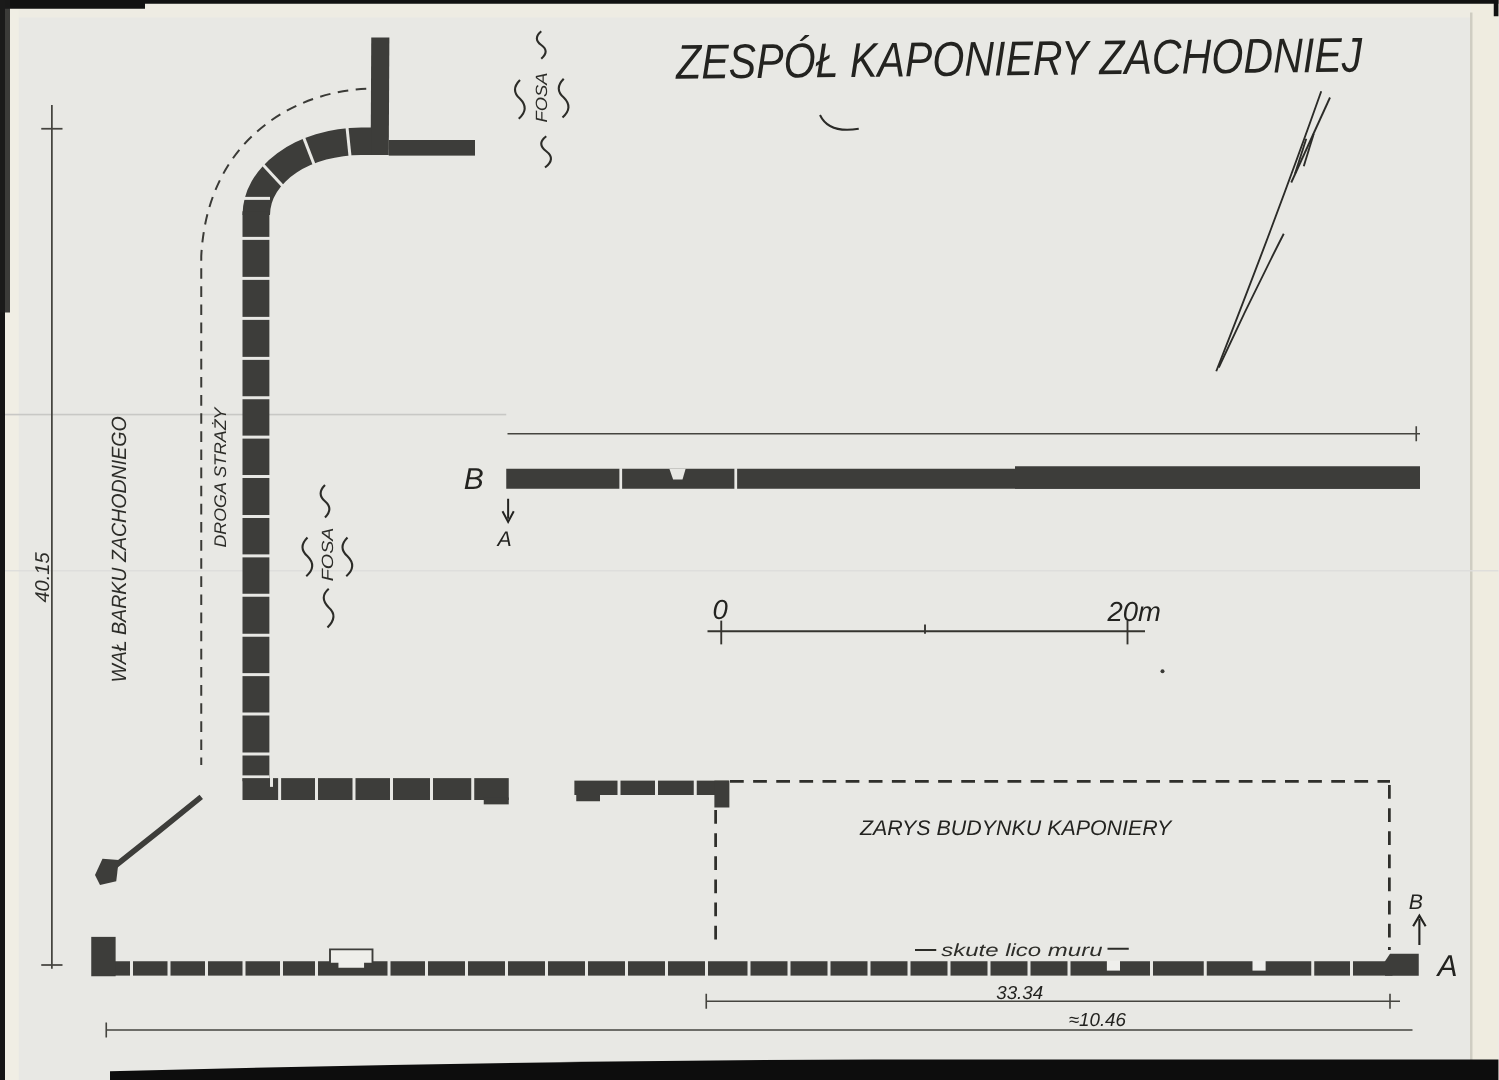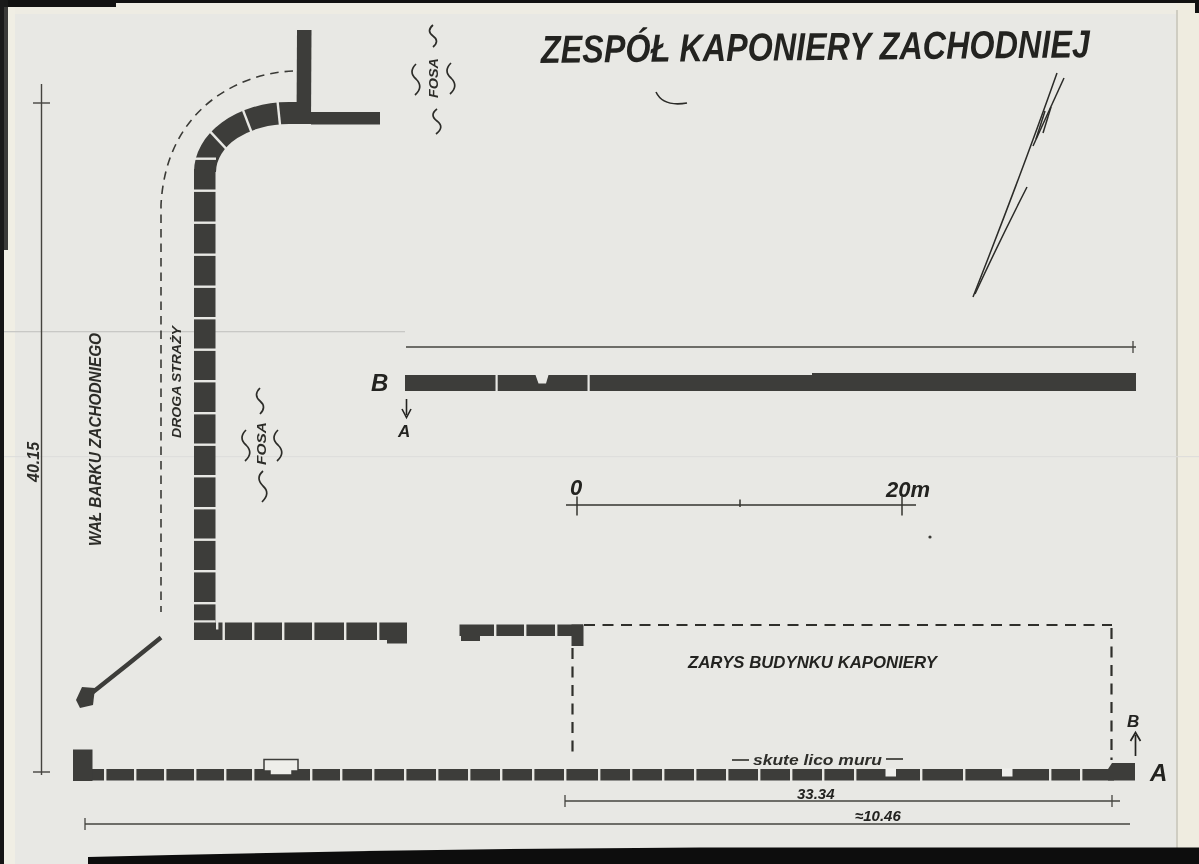--- a/index.html
+++ b/index.html
@@ -1,16 +1,16 @@
 <!DOCTYPE html>
 <html><head>
 <meta charset="utf-8">
 <style>
   html,body{margin:0;padding:0;}
-  .page{position:relative;width:1199px;height:864px;background:#e8e8e4;overflow:hidden;font-weight:bold;}
+  .page{position:relative;width:1199px;height:864px;background:#e8e8e4;overflow:hidden;}
   svg{display:block;}
   text{font-family:"Liberation Sans",sans-serif;}
 </style>
 </head>
 <body>
 <div class="page">
 <svg width="1199" height="864" viewBox="0 0 1199 864">
 
   <rect x="0" y="0" width="1199" height="864" fill="#e8e8e4"></rect>
 

